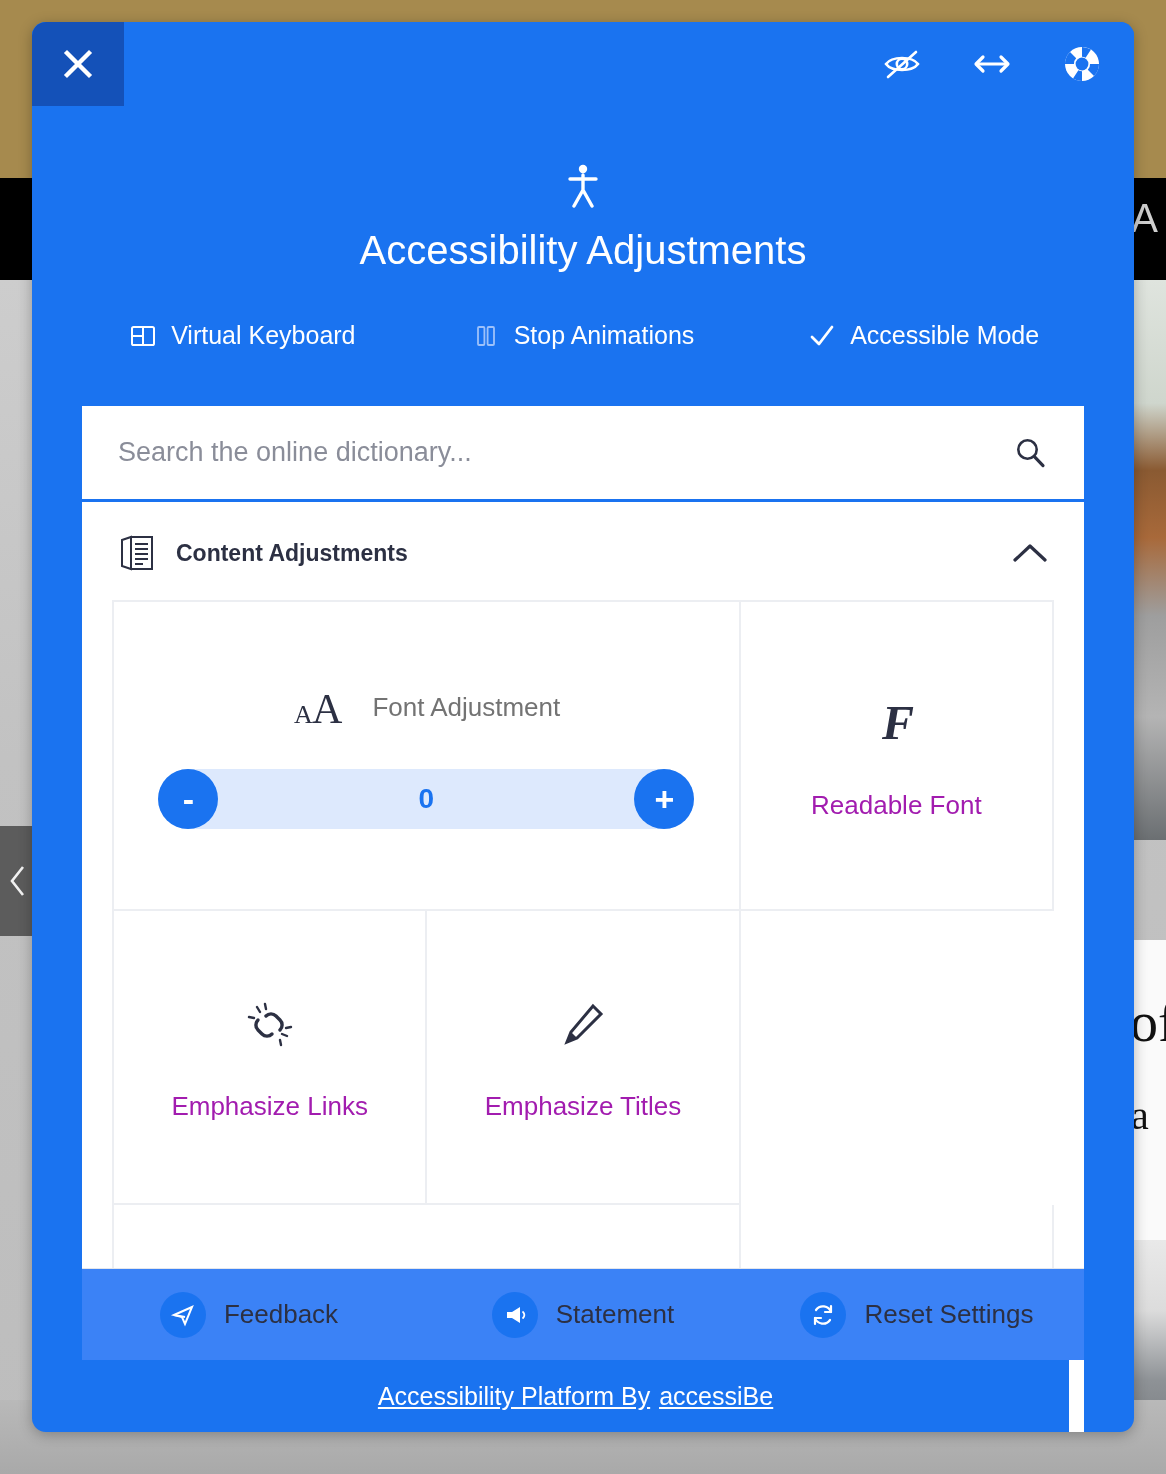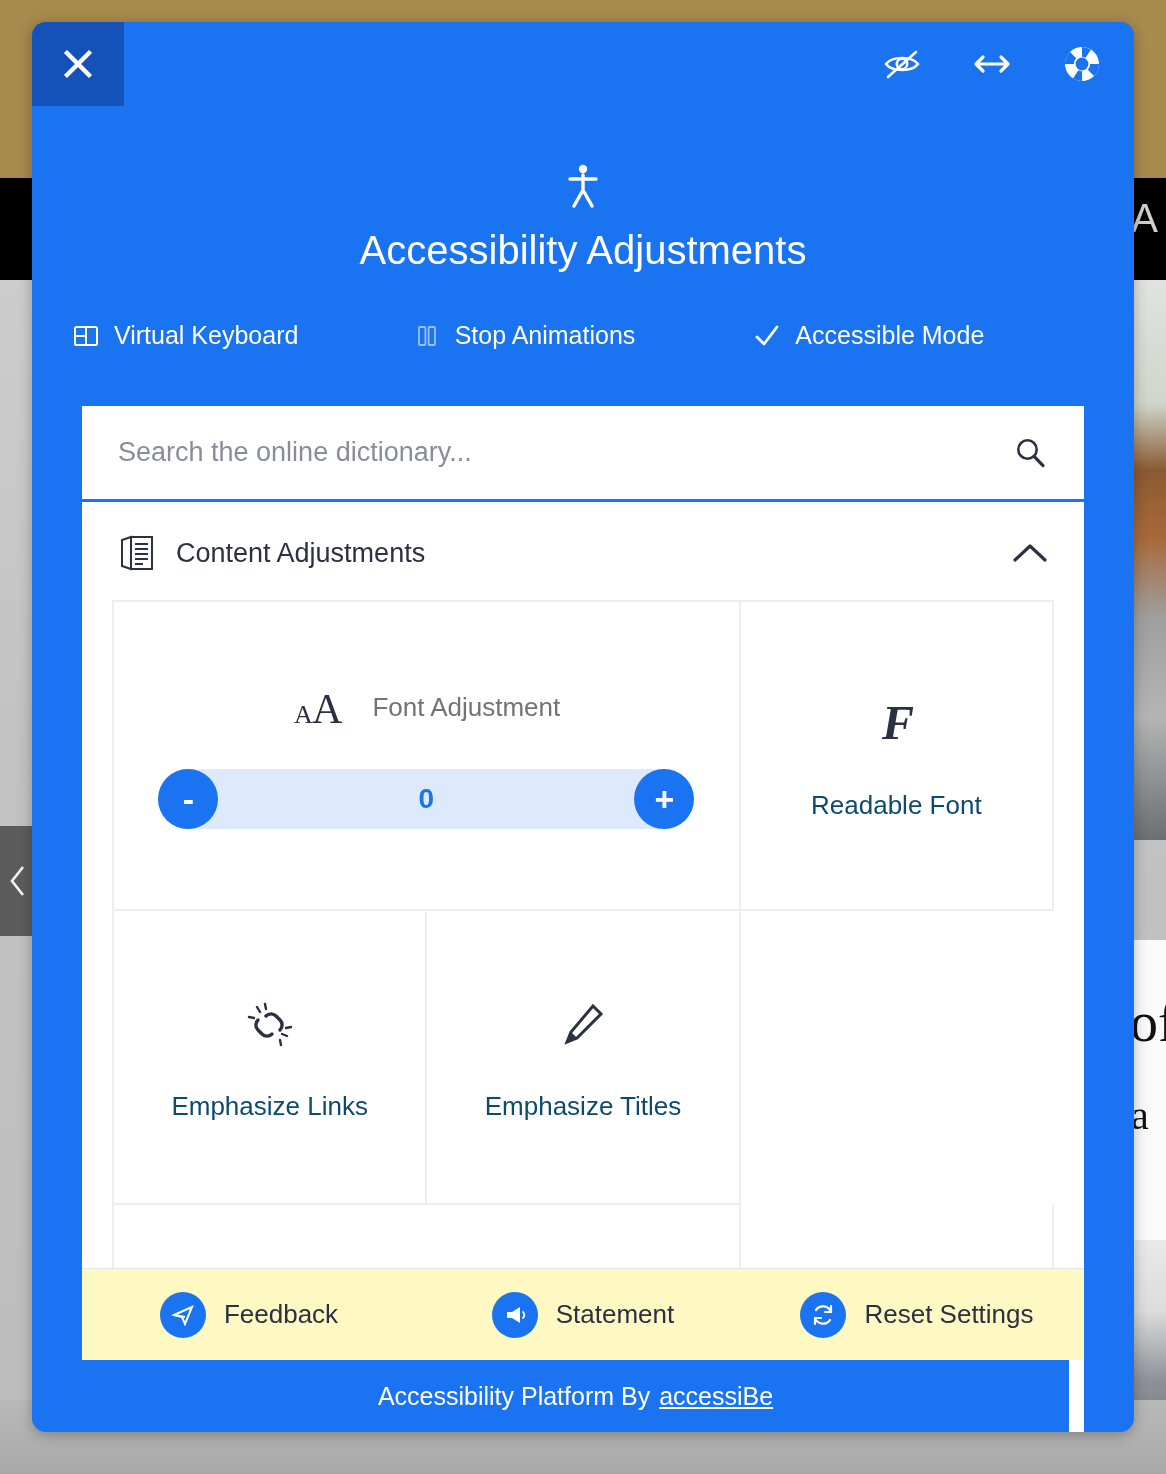--- a/index.html
+++ b/index.html
@@ -90,21 +90,21 @@
   
   .panel-header { text-align: center; padding: 58px 0 48px; flex: 0 0 auto; }
   .panel-title {
     color: #fff; font-size: 40px; display: inline-flex; align-items: center; gap: 20px; flex-direction: column;
   }
   .panel-title svg { width: 34px; height: 44px; }
 
   
   .quick-row { display: flex; padding: 0 40px 56px; flex: 0 0 auto; }
   .quick-item {
-    flex: 1; display: flex; align-items: center; gap: 14px;
+    flex: 1; display: flex; align-items: center; justify-content: center; gap: 14px;
     color: #fff; font-size: 25px; cursor: pointer; background: none; border: none;
     font-family: "Liberation Sans", sans-serif;
   }
   .quick-item svg { width: 28px; height: 28px; flex: 0 0 auto; }
 
   
   .sheet {
     margin: 0 50px; background: #fff; flex: 1 1 auto; position: relative;
     display: flex; flex-direction: column; overflow: hidden;
   }
@@ -118,37 +118,37 @@
   }
   .search-input::placeholder { color: #8a8d99; }
   .search-btn { background: none; border: none; cursor: pointer; padding: 0; display: flex; }
   .search-btn svg { width: 36px; height: 36px; }
 
   .section-head {
     display: flex; align-items: center; padding: 30px 34px 26px; cursor: pointer;
     background: #fff; flex: 0 0 auto;
   }
   .section-head .doc-icon { width: 42px; height: 42px; margin-right: 18px; }
-  .section-title { font-size: 27px; font-weight: normal; color: #2c3043; flex: 1; }
+  .section-title { font-size: 23px; font-weight: bold; color: #2c3043; flex: 1; }
   .chevron-up { width: 40px; height: 26px; }
 
   .grid {
     margin: 0 30px; border-top: 2px solid #eceef2; border-left: 2px solid #eceef2;
     display: grid; grid-template-columns: 1fr 1fr 1fr; flex: 1 1 auto; overflow: hidden;
   }
   .cell {
     border-right: 2px solid #eceef2; border-bottom: 2px solid #eceef2;
     background: #fff; cursor: pointer; position: relative;
     display: flex; flex-direction: column; align-items: center; justify-content: center;
     padding: 20px 10px; min-height: 0;
   }
   .cell.span2 { grid-column: span 2; }
   .cell-icon { display: flex; align-items: center; justify-content: center; height: 64px; }
   .cell-icon svg { width: 56px; height: 56px; }
-  .cell-label { margin-top: 35px; font-size: 26px; color: #0c4a6e; text-align: left; }
+  .cell-label { margin-top: 35px; font-size: 26px; color: #a21caf; text-align: left; }
 
   
   .fa-top { display: flex; align-items: center; justify-content: center; gap: 22px; margin-bottom: 36px; }
   .fa-top svg { width: 58px; height: 50px; }
   .fa-top .lbl { font-size: 26px; color: #737373; }
   .stepper {
     width: 100%; max-width: 536px; height: 60px; background: #dde9fd; border-radius: 30px;
     display: flex; align-items: center; justify-content: space-between; position: relative;
   }
   .step-btn {
@@ -160,38 +160,38 @@
   .step-val { font-size: 28px; font-weight: bold; color: #1a73f0; }
 
   
   .cs-top { display: flex; align-items: center; justify-content: center; gap: 22px; }
   .cs-top svg { width: 62px; height: 54px; }
   .cs-top .lbl { font-size: 26px; color: #2c3043; }
 
   
   .footer {
     position: absolute; left: 0; right: 0; bottom: 72px; height: 92px;
-    background: #fef9c3; border-top: 1px solid #e3e6ec;
+    background: #3b82f6; border-top: 1px solid #e3e6ec;
     display: flex; align-items: center; z-index: 5;
   }
   .footer-item {
     flex: 1; display: flex; align-items: center; justify-content: center; gap: 18px;
     background: none; border: none; cursor: pointer;
     font-size: 26px; color: #2c3043; font-family: "Liberation Sans", sans-serif;
   }
   .circ {
     width: 46px; height: 46px; border-radius: 50%; background: #1a73f0;
     display: flex; align-items: center; justify-content: center; flex: 0 0 auto;
   }
   .circ svg { width: 26px; height: 26px; }
 
   .brandbar {
     position: absolute; left: 0; right: 15px; bottom: 0; height: 72px;
     background: #1a73f0; color: #fff; font-size: 25px;
-    display: flex; align-items: center; justify-content: center; gap: 0; z-index: 6;
+    display: flex; align-items: center; justify-content: center; gap: 0; z-index: 6; text-decoration: underline;
   }
   .brandbar a { color: #fff; text-decoration: underline; margin-left: 9px; cursor: pointer; }
 </style>
 </head>
 <body>
 
 <div class="bg">
   <div class="bg-gold"></div>
   <div class="bg-black"></div>
   <div class="bg-black-text">EA</div>

